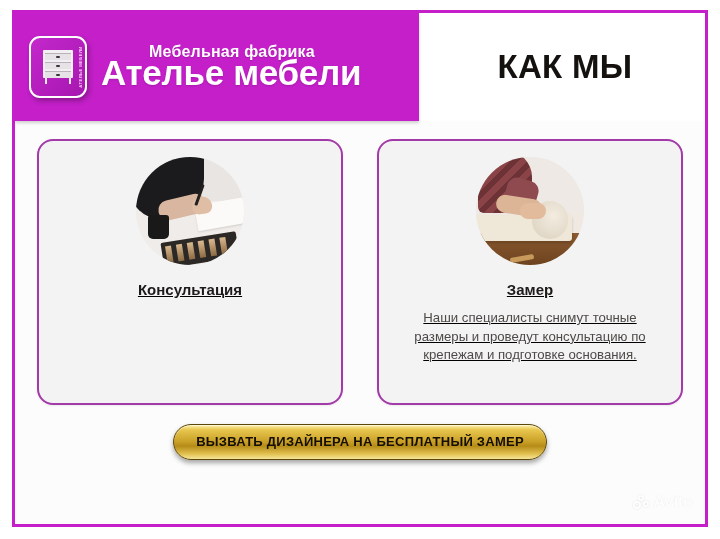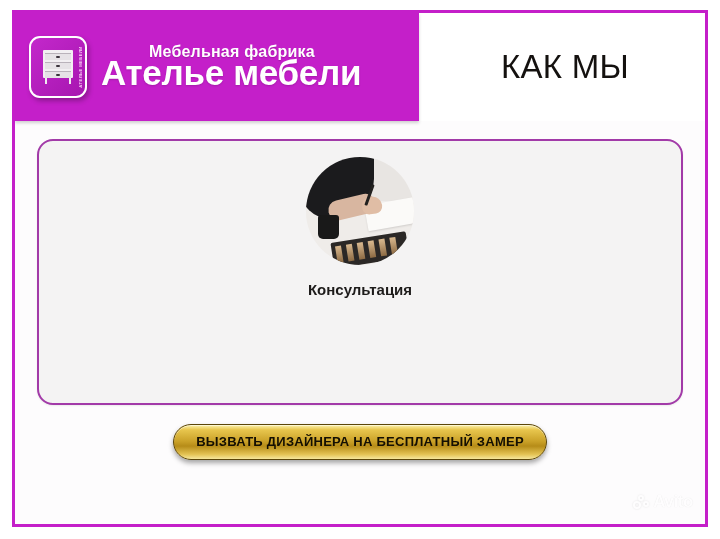--- a/index.html
+++ b/index.html
@@ -123,31 +123,32 @@
     flex: 1;
     display: flex;
     align-items: center;
     justify-content: center;
     padding-left: 6px;
     background: #ffffff;
   }
   .header-title h1 {
     font-size: 33px;
     line-height: 1.14;
-    font-weight: normal;
+    font-weight: bold;
     color: #14110f;
     text-align: center;
     letter-spacing: 0.3px;
   }
 
   
   .cards {
     display: flex;
     gap: 34px;
     padding: 18px 22px 0 22px;
+    text-decoration: underline;
   }
   .card {
     flex: 1 1 0;
     background: #f4f3f3;
     border: 2.5px solid #a23aa8;
     border-radius: 16px;
     padding: 16px 14px 14px 14px;
     height: 266px;
     text-align: center;
     box-shadow: 0 1px 2px rgba(0,0,0,0.07);
@@ -369,20 +370,35 @@
               <i style="left:15px"></i>
               <i style="left:26px"></i>
             <i style="left:37px"></i>
               <i style="left:48px"></i>
               <i style="left:59px"></i>
           </div>
         </div>
         <div class="card-title">Консультация</div>
       </div>
 
+      <div class="card">
+        <div class="photo photo-measure">
+          <div class="pm-wall"></div>
+          <div class="pm-table"></div>
+          <div class="pm-shirt"></div>
+          <div class="pm-sleeve"></div>
+          <div class="pm-foam"></div>
+          <div class="pm-roll"></div>
+          <div class="pm-arm"></div>
+          <div class="pm-hand"></div>
+          <div class="pm-stick"></div>
+        </div>
+        <div class="card-title">Замер</div>
+        <div class="card-text">Наши специалисты снимут точные размеры и проведут консультацию по крепежам и подготовке основания.</div>
+      </div>
 
     </div>
 
     <div class="cta-wrap">
       <button class="cta">ВЫЗВАТЬ ДИЗАЙНЕРА НА БЕСПЛАТНЫЙ ЗАМЕР</button>
     </div>
 
     <div class="watermark">
       <span class="wm-dots">
         <span class="a"></span>

